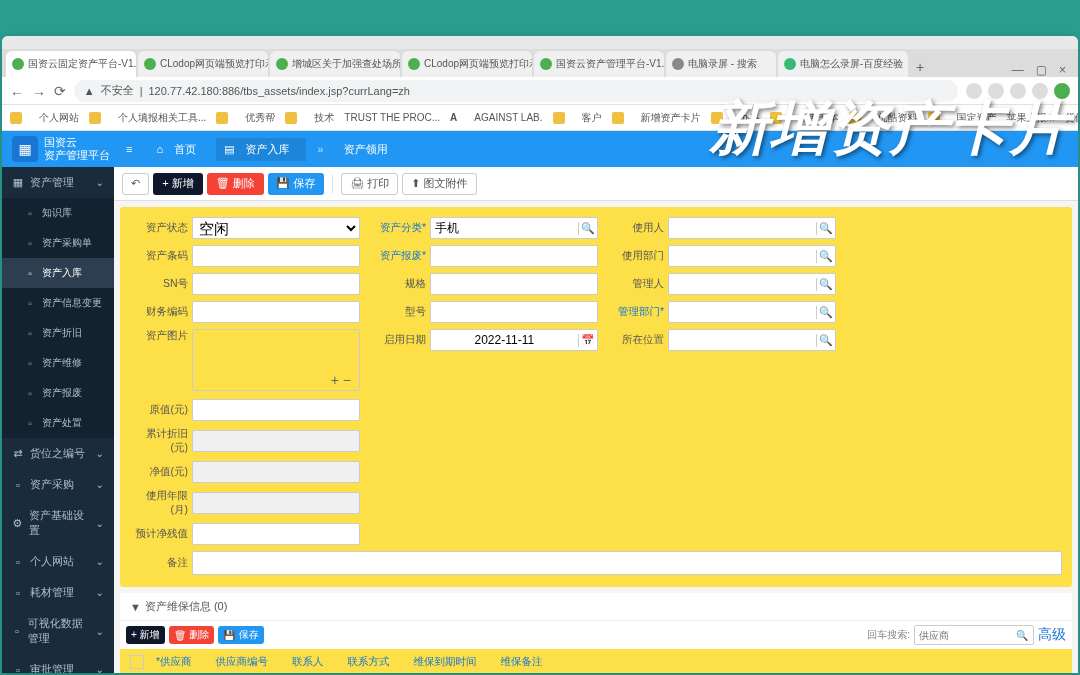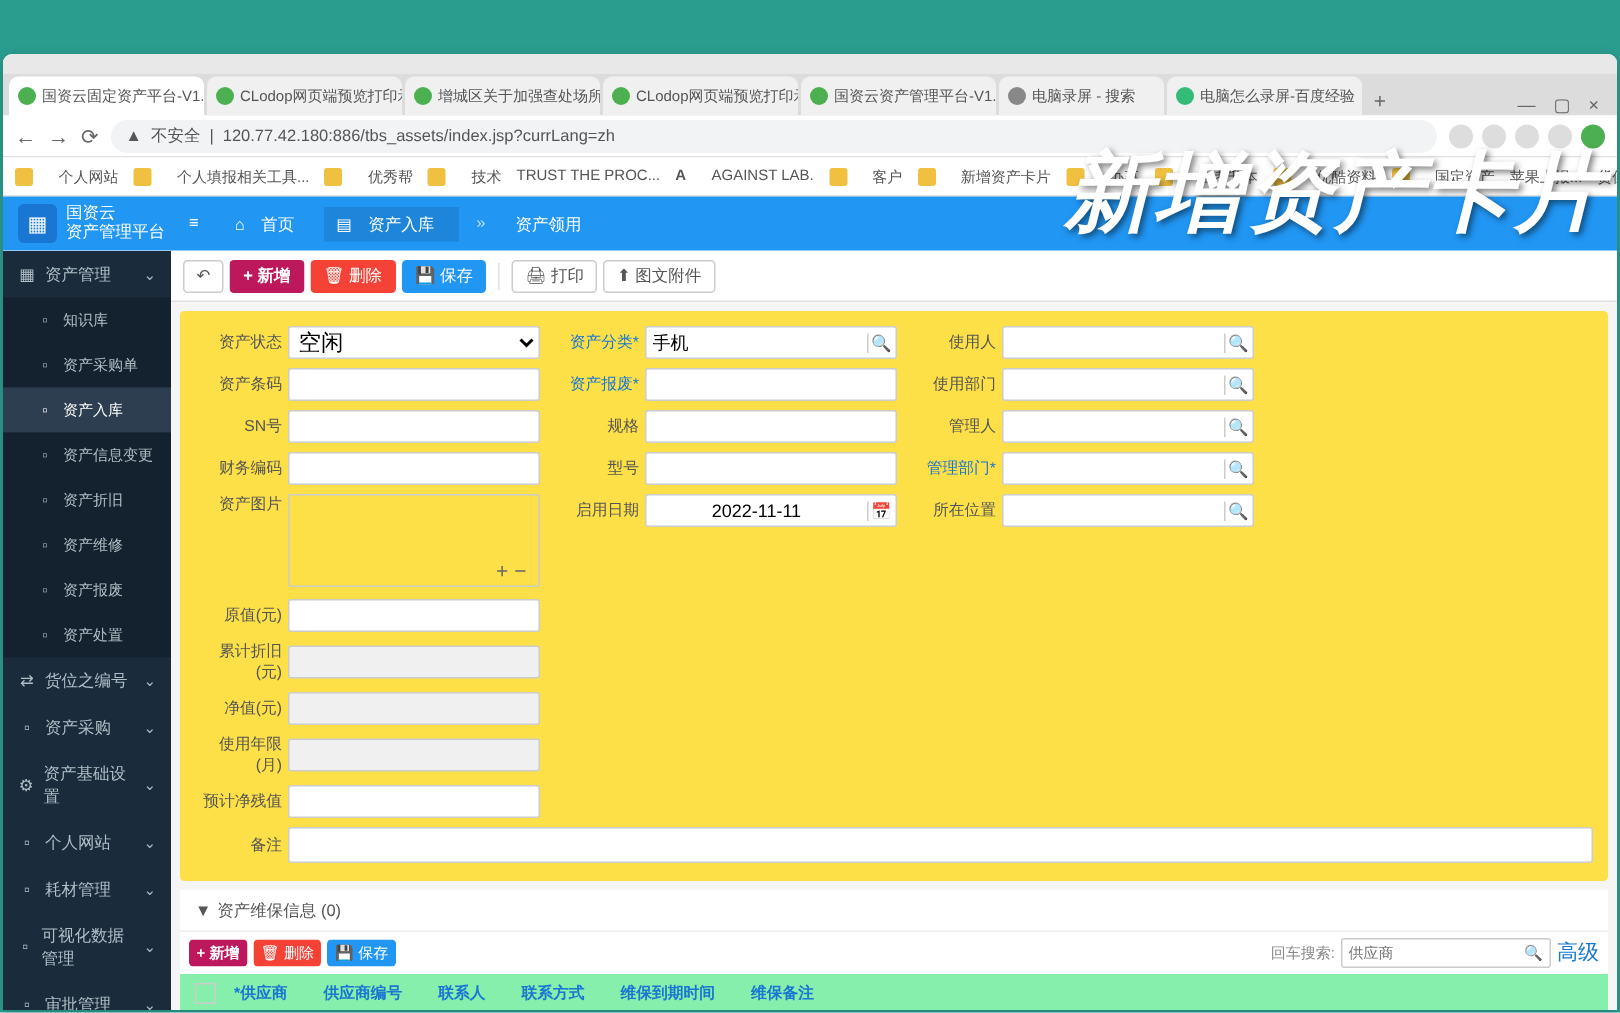--- a/index.html
+++ b/index.html
@@ -40,21 +40,21 @@
 .sidebar .item.lvl1 { background:#1a2b3c; }
 .sidebar .item.lvl2 { padding-left:22px; background:#14222f; font-size:10px; }
 .sidebar .item.active { background:#2c3e50; color:#fff; }
 .sidebar .item .exp { margin-left:auto; font-size:10px; }
 .sidebar .item .ic { width:12px; text-align:center; }
 
 .main { position:absolute; top:36px; left:112px; right:0; bottom:0; background:#f5f5f5; overflow:auto; }
 .toolbar { height:34px; background:#fff; border-bottom:1px solid #e0e0e0; display:flex; align-items:center; padding:0 8px; gap:4px; }
 .btn { height:22px; padding:0 8px; border-radius:3px; display:inline-flex; align-items:center; gap:3px; font-size:11px; cursor:pointer; border:1px solid transparent; }
 .btn.plain { background:#fff; border-color:#ccc; color:#555; }
-.btn.green { background:#be185d; color:#fff;font-weight:bold; }
+.btn.green { background:#0f172a; color:#fff; }
 .btn.red { background:#f44336; color:#fff; }
 .btn.blue { background:#2196f3; color:#fff; }
 .toolbar .divider { width:1px; height:18px; background:#e0e0e0; margin:0 4px; }
 
 .form { background:#fde047; margin:6px; padding:10px 10px 6px; border-radius:3px; }
 .formrow { display:flex; flex-wrap:wrap; gap:2px 8px; }
 .field { display:flex; align-items:center; margin-bottom:6px; width:230px; }
 .field label { width:62px; text-align:right; font-size:10.5px; color:#555; padding-right:4px; }
 .field label.req { color:#1976d2; }
 .field .ctrl { flex:1; height:22px; border:1px solid #ccc; border-radius:2px; background:#fff; display:flex; align-items:center; }
@@ -65,25 +65,25 @@
 .field.colimg { width:230px; align-items:flex-start; }
 .field.colimg .imgbox { flex:1; height:62px; border:1px solid #ccc; border-radius:2px; position:relative; }
 .field.colimg .imgbox .ops { position:absolute; bottom:2px; right:4px; color:#666; font-size:14px; letter-spacing:4px; }
 .field.remark { width:100%; }
 .field.remark .ctrl { height:24px; }
 
 .section { margin:0 6px; }
 .sectionhd { background:#fff; padding:6px 10px; font-size:11px; color:#555; border-bottom:1px solid #eee; display:flex; align-items:center; gap:4px; }
 .sectiontb { background:#fff; padding:4px 6px; display:flex; align-items:center; gap:4px; }
 .sectiontb .searchbox { margin-left:auto; display:flex; align-items:center; gap:4px; font-size:10px; color:#888; }
-.sectiontb .searchbox .sinput { width:140px; height:20px; border:1px solid #ccc; border-radius:2px; display:flex; align-items:center; padding:0 4px; }
+.sectiontb .searchbox .sinput { width:120px; height:20px; border:1px solid #ccc; border-radius:2px; display:flex; align-items:center; padding:0 4px; }
 .sectiontb .searchbox .sinput input { border:0; outline:0; width:100%; font-size:10px; }
 .sectiontb .adv { color:#1976d2; font-size:14px; }
 
-.grid { background:#86efac;font-weight:bold; }
+.grid { background:#fde047; }
 .grid .ghdr { display:flex; padding:6px 10px; border-bottom:1px solid #eee; font-size:10.5px; color:#1976d2; }
 .grid .ghdr .col { margin-right:24px; }
 .grid .ghdr .chk { width:14px; height:14px; border:1px solid #ccc; margin-right:12px; }
 
 .watermark { position:absolute; top:90px; right:10px; font-size:58px; font-weight:bold; color:#fff; font-style:italic; text-shadow:2px 2px 4px rgba(0,0,0,0.5); white-space:nowrap; letter-spacing:2px; pointer-events:none; z-index:1000; }
 </style>
 </head>
 <body>
 
 <div class="watermark">新增资产卡片</div>

